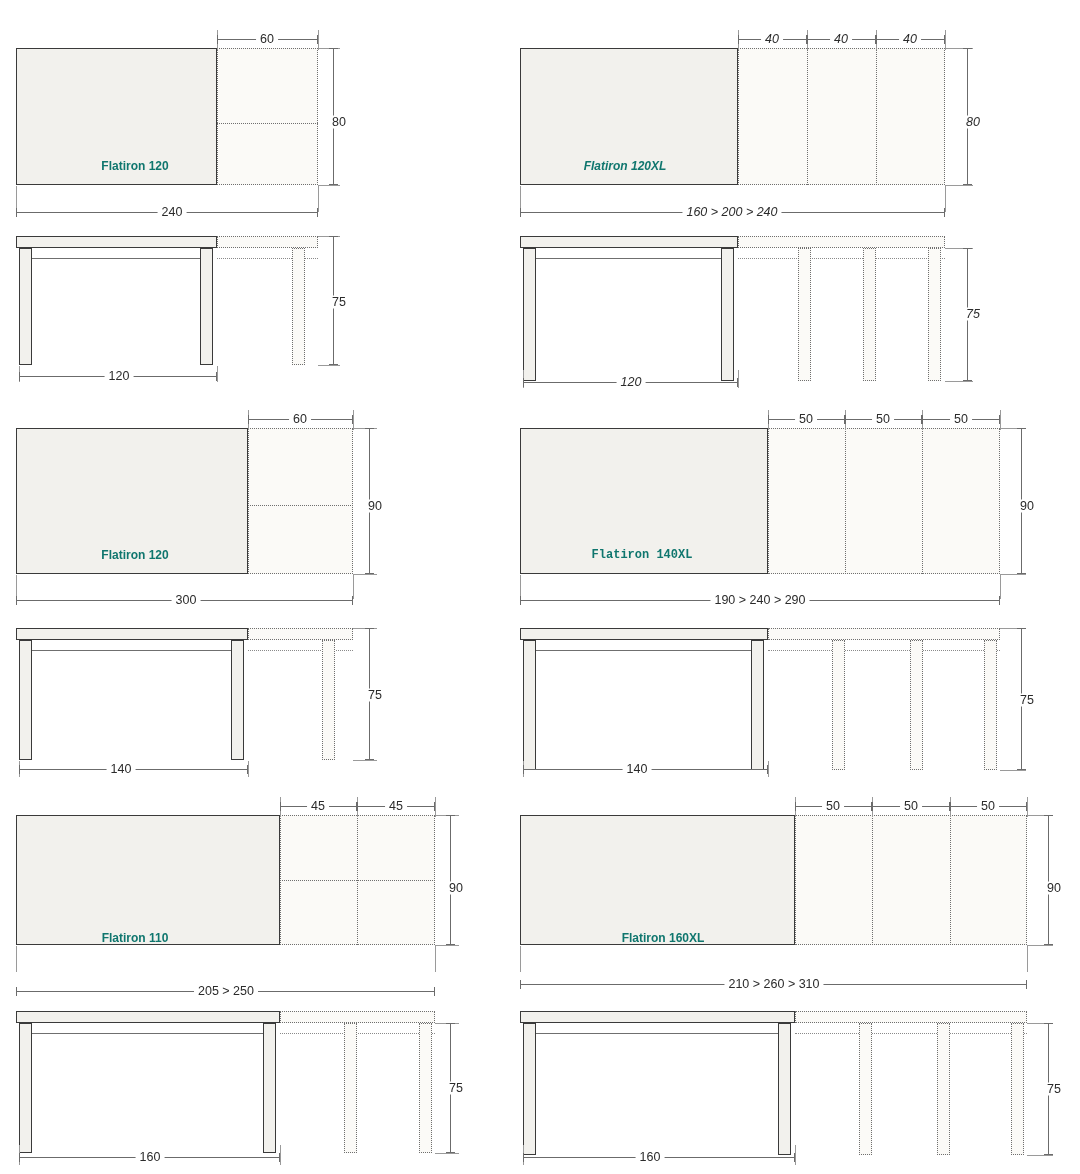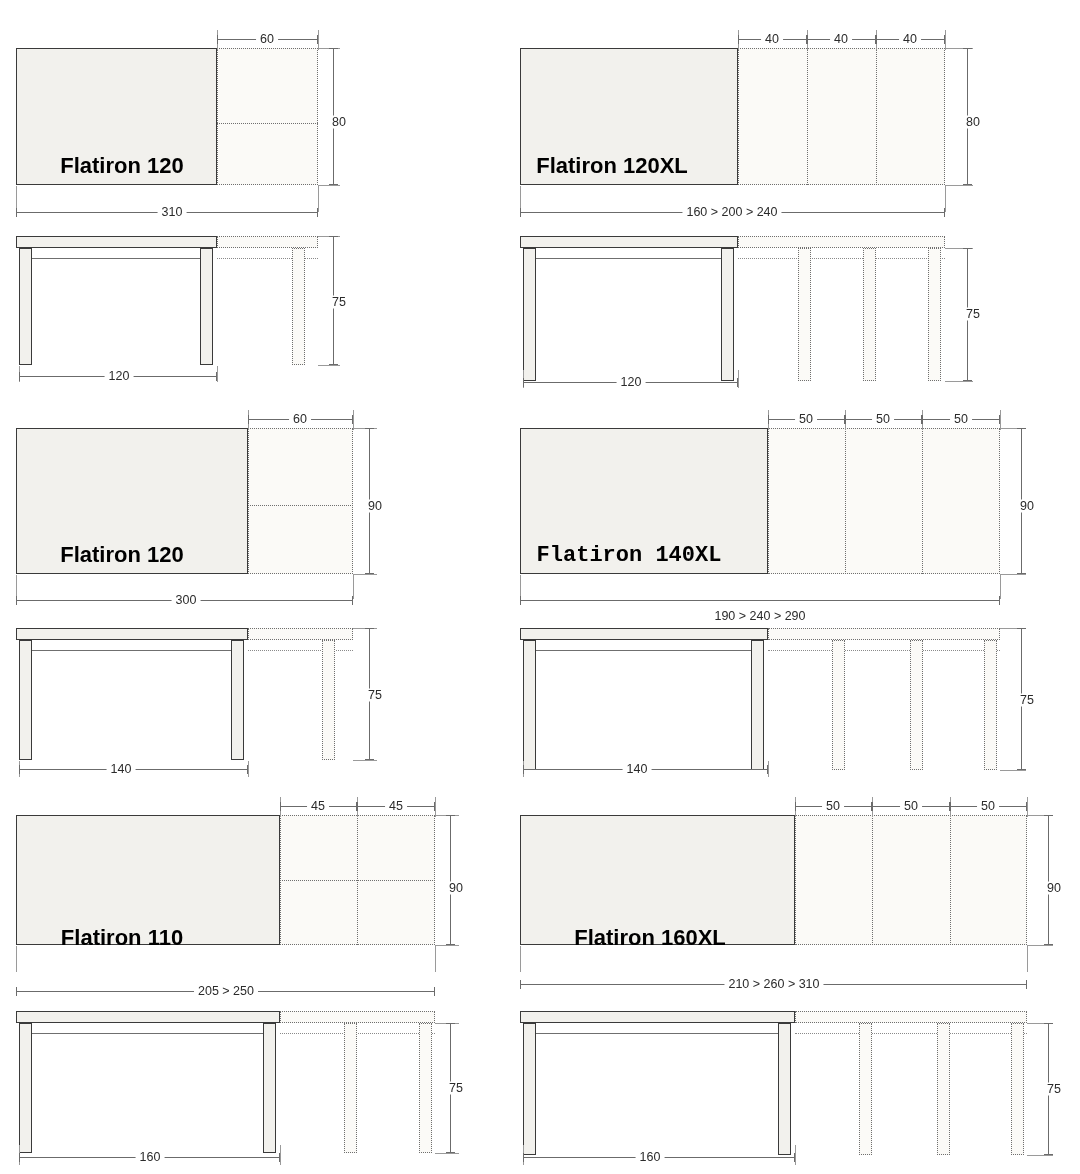--- a/index.html
+++ b/index.html
@@ -92,25 +92,26 @@
     background: #ffffff;
     padding: 0 4px;
     white-space: nowrap;
     line-height: 13px;
   }
   .dim-label.center {
     transform: translate(-50%, -50%);
   }
   .model-name {
     position: absolute;
-    font-size: 22px;
+    font-size: 12px;
     font-weight: bold;
-    color: #000000;
+    color: #0f766e;
     white-space: nowrap;
     transform: translate(-50%, -50%);
+    margin-left: 13px;
   }
   
   .top-slab {
     position: absolute;
     border: 1.4px solid #3a3a3a;
     background: #f2f1ed;
     box-sizing: border-box;
   }
   .leg {
     position: absolute;
@@ -152,42 +153,42 @@
     <div class="ext-h" style="left:318px; top:48px; width:22px;"></div>
     <div class="ext-h" style="left:318px; top:185px; width:22px;"></div>
     <div class="dim-v" style="left:333px; top:48px; height:137px;"></div>
     <div class="dim-label center" style="left:339px; top:122px;">80</div>
 
     <div class="model-name" style="left:122px; top:166px;">Flatiron 120</div>
 
     <div class="ext-v" style="left:16px; top:186px; height:26px;"></div>
     <div class="ext-v" style="left:318px; top:186px; height:26px;"></div>
     <div class="dim-h" style="left:16px; top:212px; width:302px;"></div>
-    <div class="dim-label center" style="left:172px; top:212px;">310</div>
+    <div class="dim-label center" style="left:172px; top:212px;">240</div>
 
     <div class="top-slab" style="left:16px; top:236px; width:201px; height:12px;"></div>
     <div class="apron" style="left:24px; top:258px; width:186px;"></div>
     <div class="leg" style="left:19px; top:248px; width:13px; height:117px;"></div>
     <div class="leg" style="left:200px; top:248px; width:13px; height:117px;"></div>
     <div class="dotted-rect" style="left:217px; top:236px; width:101px; height:12px;"></div>
     <div class="apron-dotted" style="left:217px; top:258px; width:101px;"></div>
     <div class="leg-dotted" style="left:292px; top:248px; width:13px; height:117px;"></div>
 
     <div class="ext-h" style="left:318px; top:236px; width:22px;"></div>
     <div class="ext-h" style="left:318px; top:365px; width:22px;"></div>
     <div class="dim-v" style="left:333px; top:236px; height:129px;"></div>
     <div class="dim-label center" style="left:339px; top:302px;">75</div>
 
     <div class="ext-v" style="left:19px; top:366px; height:16px;"></div>
     <div class="ext-v" style="left:217px; top:366px; height:16px;"></div>
     <div class="dim-h" style="left:19px; top:376px; width:198px;"></div>
     <div class="dim-label center" style="left:119px; top:376px;">120</div>
   </div>
 
-  <div class="block" style="left:510px; top:0px; width:560px; height:395px;">
+  <div class="block" style="left:510px; top:0px; width:560px; height:395px;font-style:italic;">
 
     <div class="solid-rect" style="left:10px; top:48px; width:218px; height:137px;"></div>
     <div class="dotted-rect" style="left:228px; top:48px; width:207px; height:137px;"></div>
     <div class="dotted-line-v" style="left:297px; top:48px; height:137px;"></div>
     <div class="dotted-line-v" style="left:366px; top:48px; height:137px;"></div>
 
     <div class="ext-v" style="left:228px; top:30px; height:20px;"></div>
     <div class="ext-v" style="left:297px; top:30px; height:20px;"></div>
     <div class="ext-v" style="left:366px; top:30px; height:20px;"></div>
     <div class="ext-v" style="left:435px; top:30px; height:20px;"></div>
@@ -294,21 +295,21 @@
     <div class="ext-h" style="left:490px; top:40px; width:26px;"></div>
     <div class="ext-h" style="left:490px; top:186px; width:26px;"></div>
     <div class="dim-v" style="left:511px; top:40px; height:146px;"></div>
     <div class="dim-label center" style="left:517px; top:118px;">90</div>
 
     <div class="model-name" style="left:119px; top:167px;font-family:Liberation Mono, monospace;">Flatiron 140XL</div>
 
     <div class="ext-v" style="left:10px; top:187px; height:24px;"></div>
     <div class="ext-v" style="left:490px; top:187px; height:24px;"></div>
     <div class="dim-h" style="left:10px; top:212px; width:480px;"></div>
-    <div class="dim-label center" style="left:250px; top:212px;margin-top:16px;">190 &gt; 240 &gt; 290</div>
+    <div class="dim-label center" style="left:250px; top:212px;">190 &gt; 240 &gt; 290</div>
 
     <div class="top-slab" style="left:10px; top:240px; width:248px; height:12px;"></div>
     <div class="apron" style="left:18px; top:262px; width:233px;"></div>
     <div class="leg" style="left:13px; top:252px; width:13px; height:130px;"></div>
     <div class="leg" style="left:241px; top:252px; width:13px; height:130px;"></div>
     <div class="dotted-rect" style="left:258px; top:240px; width:232px; height:12px;"></div>
     <div class="apron-dotted" style="left:258px; top:262px; width:232px;"></div>
     <div class="leg-dotted" style="left:322px; top:252px; width:13px; height:130px;"></div>
     <div class="leg-dotted" style="left:400px; top:252px; width:13px; height:130px;"></div>
     <div class="leg-dotted" style="left:474px; top:252px; width:13px; height:130px;"></div>

